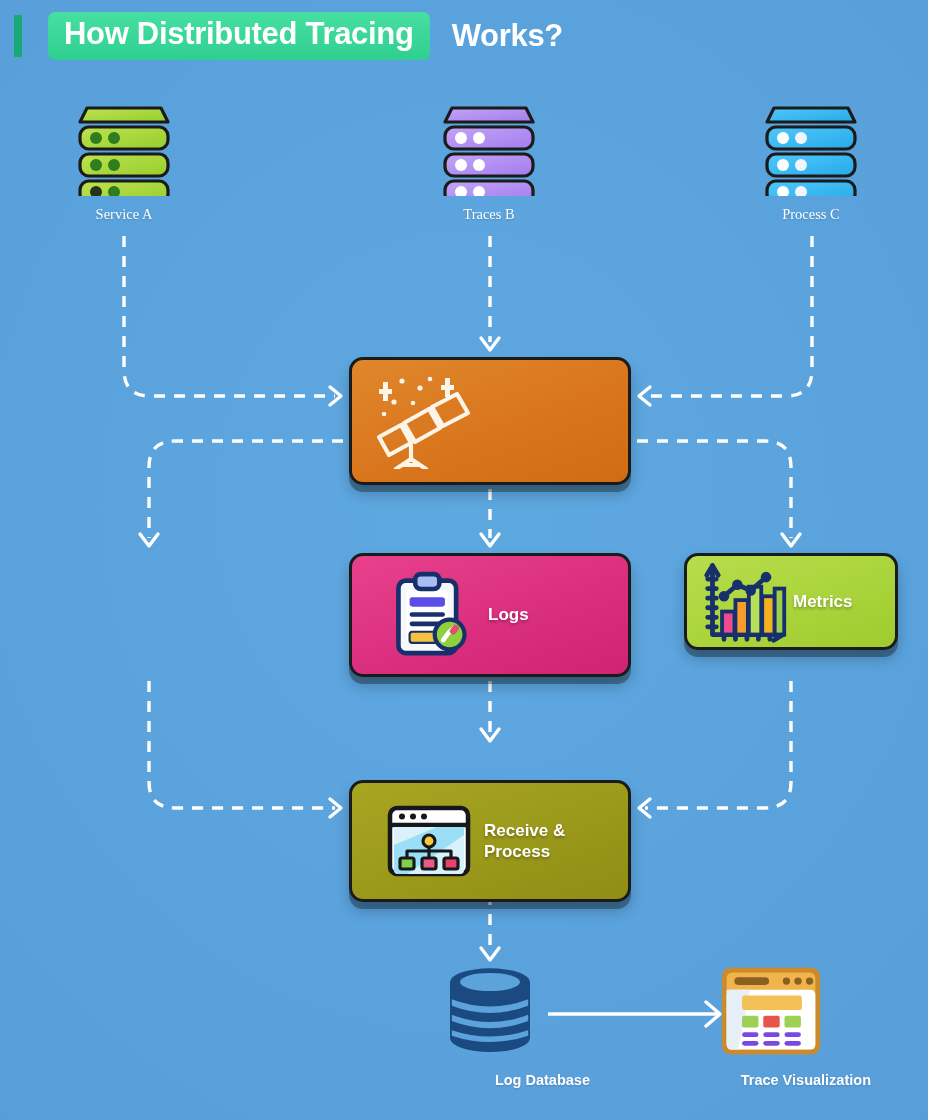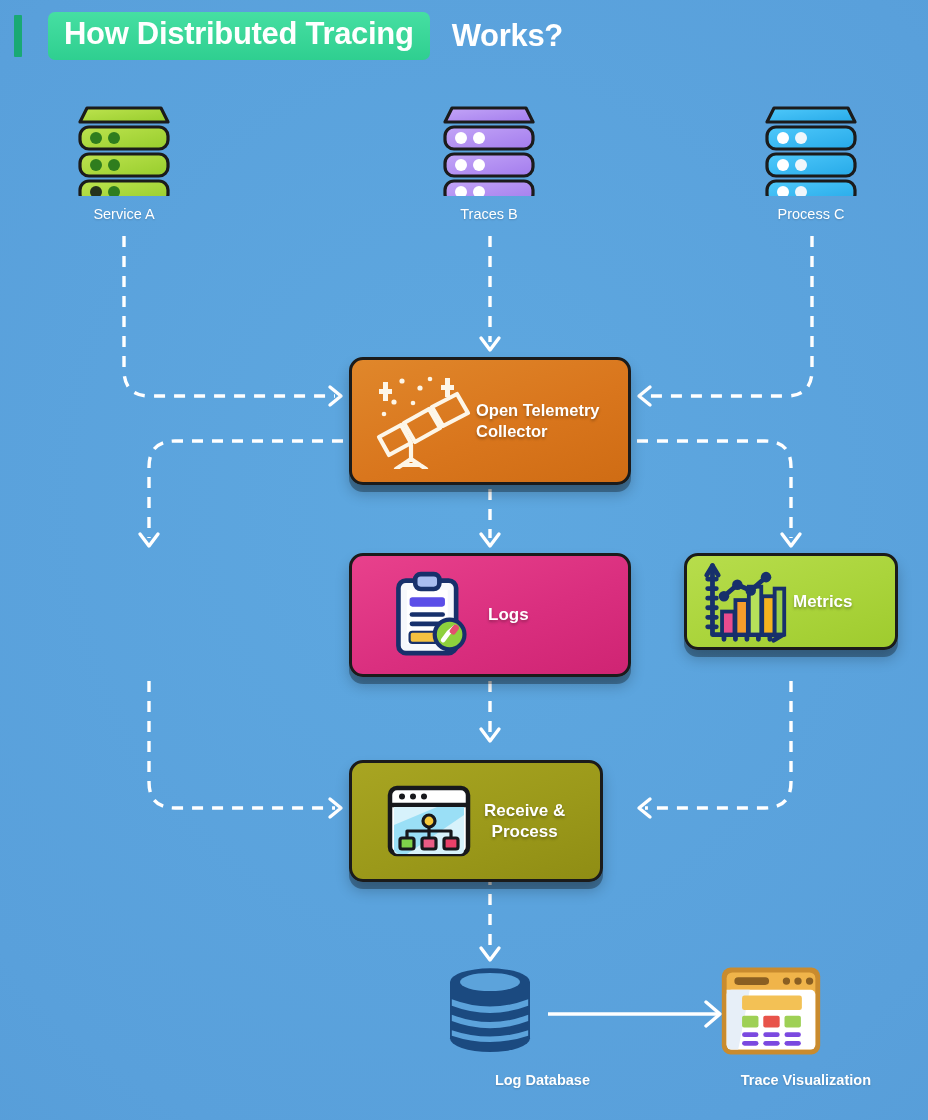--- a/index.html
+++ b/index.html
@@ -40,20 +40,21 @@
 
   
   #wires { position: absolute; inset: 0; width: 928px; height: 1120px; }
 
   
   .service { position: absolute; width: 200px; text-align: center; }
   .server-icon { width: 110px; height: 110px; margin: 0 auto; position: relative; }
   .service-label {
     margin-top: 10px; color: #ffffff; font-size: 14.5px;
     text-shadow: 0 1px 2px rgba(0,0,0,.18);
+    font-family: Liberation Serif, serif;
   }
 
   
   .card {
     position: absolute;
     border-radius: 14px;
     border: 3px solid #1b1b1b;
     display: flex; align-items: center;
     box-shadow: 0 7px 0 rgba(0,0,0,.30), 0 9px 14px rgba(0,0,0,.22);
     overflow: hidden;
@@ -89,23 +90,22 @@
   }
   #card-logs .card-icon { width: 136px; height: 100%; padding-left: 22px; }
 
   #card-metrics {
     left: 684px; top: 553px; width: 214px; height: 97px;
     background: linear-gradient(160deg,#b7dd4c 0%,#aad43b 55%,#9fcb2e 100%);
   }
   #card-metrics .card-icon { width: 106px; height: 100%; padding-left: 10px; }
 
   #card-receive {
-    left: 349px; top: 760px; width: 254px; height: 122px;
+    left: 349px; top: 780px; width: 282px; height: 122px;
     background: linear-gradient(160deg,#a8a522 0%,#9b991a 55%,#8f8d14 100%);
-    text-align: center;
   }
   #card-receive .card-icon { width: 132px; height: 100%; padding-left: 22px; }
 
   
   .bottom-node { position: absolute; width: 200px; text-align: center; }
   .bottom-label {
     margin-top: 8px; color: #ffffff; font-size: 14.5px; font-weight: bold;
     text-shadow: 0 1px 2px rgba(0,0,0,.18);
     text-align: right;
   }
@@ -251,22 +251,20 @@
           <path d="M76,12 h4 v-7 h5 v7 h4 v5 h-4 v7 h-5 v-7 h-4 z"></path>
           <circle cx="37" cy="8" r="2.6"></circle>
           <circle cx="55" cy="15" r="2.6"></circle>
           <circle cx="65" cy="6" r="2.3"></circle>
           <circle cx="29" cy="29" r="2.6"></circle>
           <circle cx="48" cy="30" r="2.3"></circle>
           <circle cx="19" cy="41" r="2.3"></circle>
         </g>
       </svg>
     </div>
-    <div class="card-label">Open Telemetry
-Collector</div>
   </div>
 
 
   <div class="card" id="card-logs">
     <div class="card-icon">
       <svg viewBox="0 0 86 94" width="80" height="88">
         <rect x="8" y="10" width="62" height="78" rx="8" fill="#f6f8fc" stroke="#17306b" stroke-width="5"></rect>
         <rect x="17" y="20" width="44" height="58" fill="#ffffff"></rect>
         <rect x="26" y="3" width="26" height="16" rx="6" fill="#a9bdf0" stroke="#17306b" stroke-width="5"></rect>
         <rect x="20" y="28" width="38" height="10" rx="3" fill="#5b4ee8"></rect>

